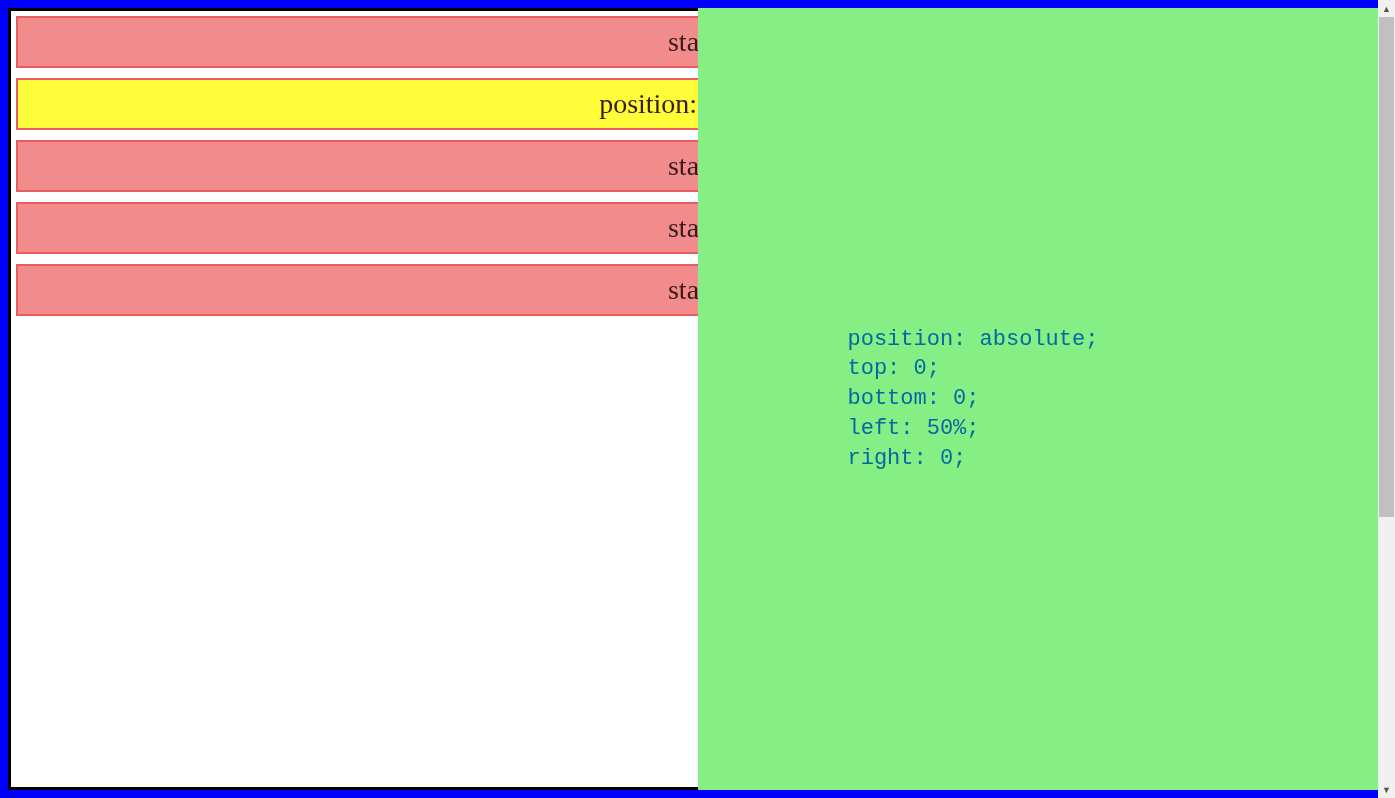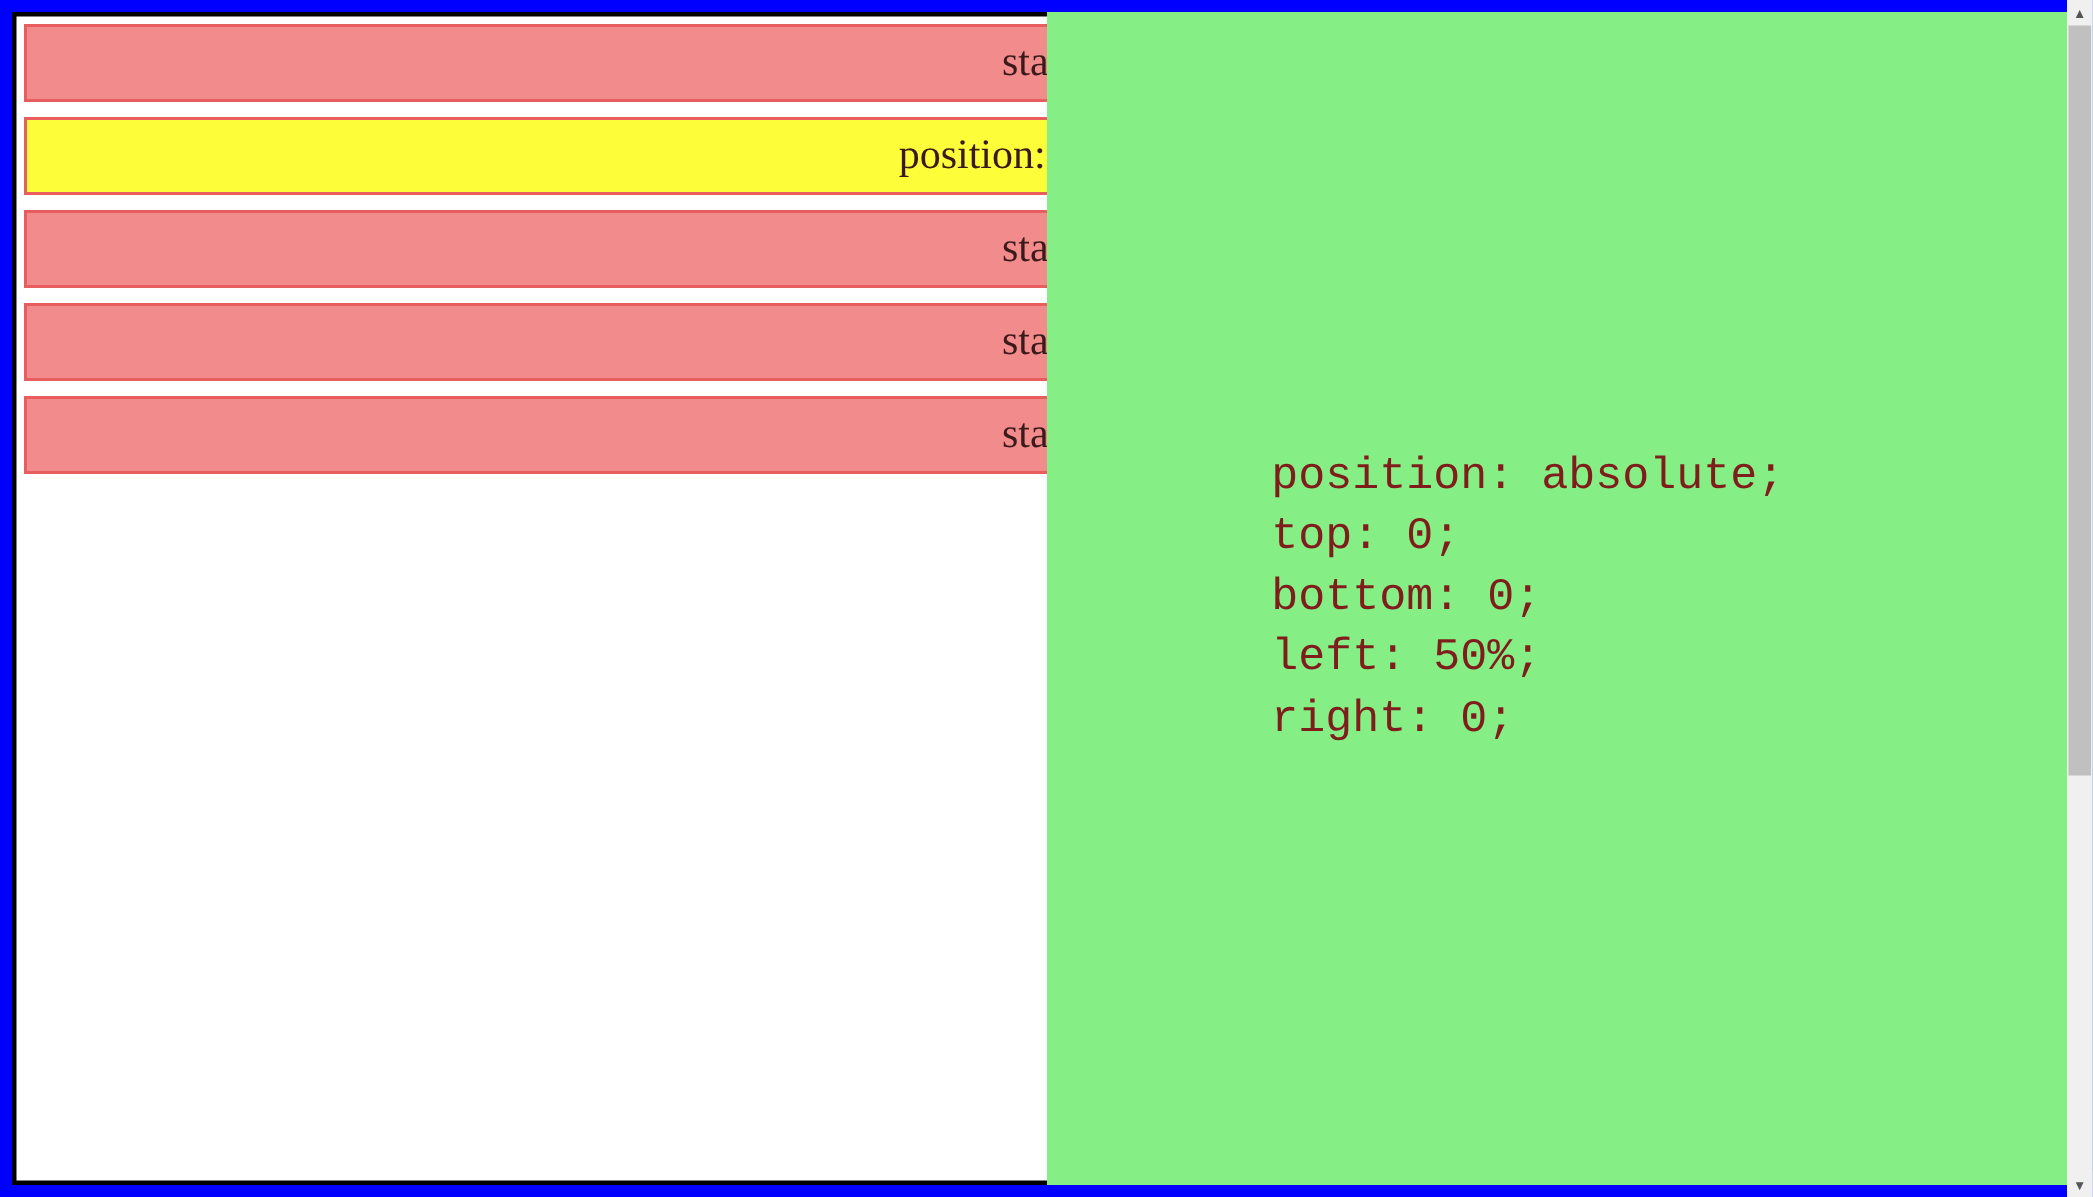--- a/index.html
+++ b/index.html
@@ -59,22 +59,22 @@
       left: 50%;
       right: -11px;
       background-color: #85ee85;
       display: flex;
       align-items: center;
       padding-left: 150px;
     }
     
     .code-block {
       font-family: 'Consolas', 'Monaco', 'Courier New', monospace;
-      font-size: 30px;
-      color: #7f1d1d;
+      font-size: 22px;
+      color: #0369a1;
       line-height: 1.35;
       white-space: pre;
     }
     
     .scrollbar {
       position: absolute;
       top: 0;
       right: 0;
       bottom: 0;
       width: 17px;

